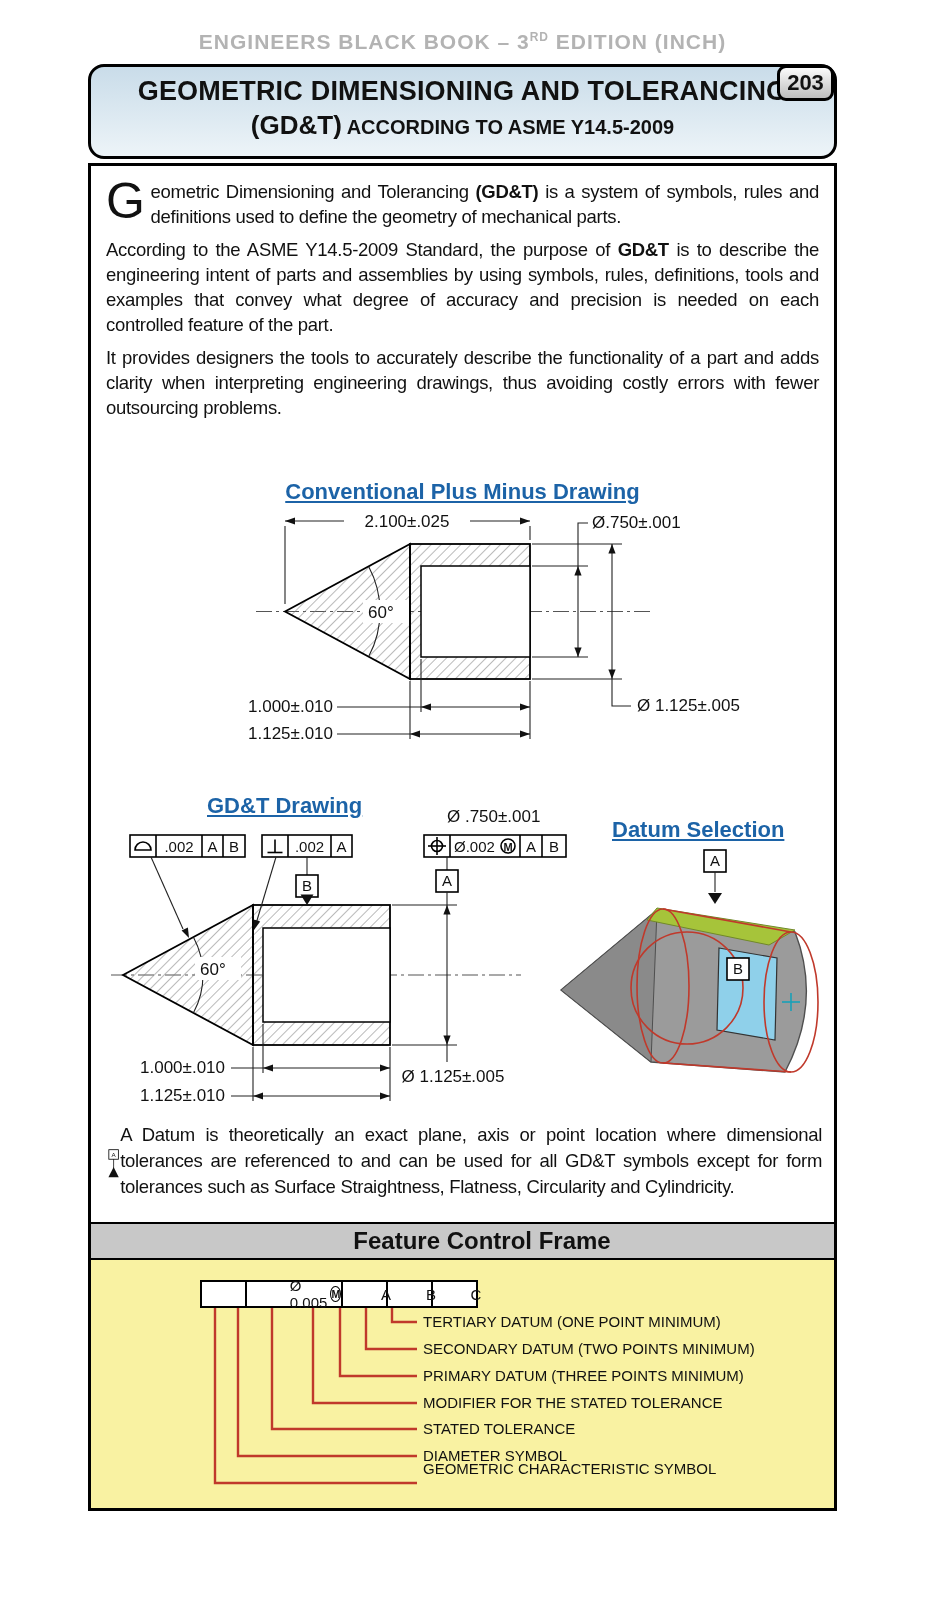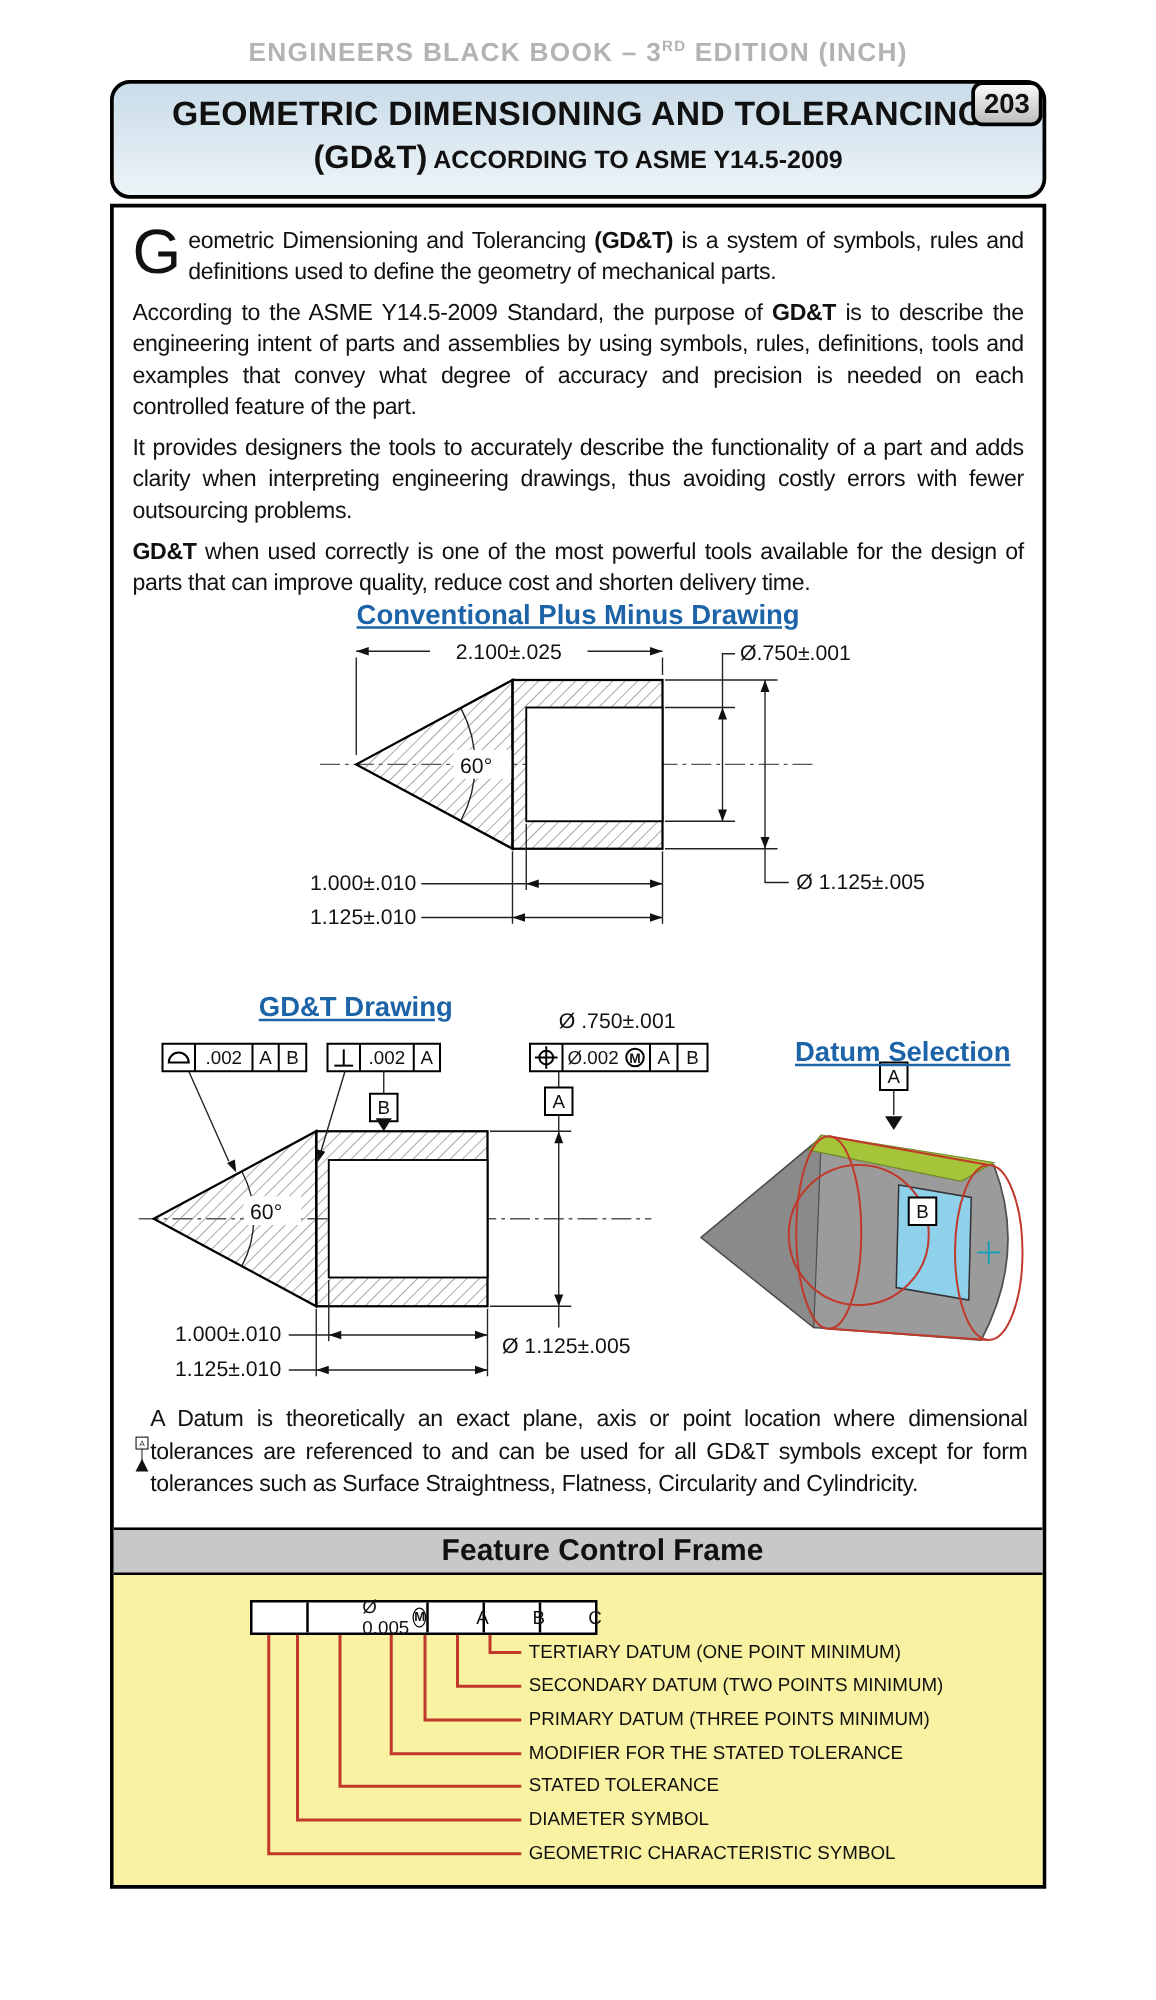--- a/index.html
+++ b/index.html
@@ -25,21 +25,21 @@
              border:3px solid #000; background:#fff; }
   .intro { padding:13px 15px 0 15px; }
   p.para { font-size:18.5px; line-height:25px; letter-spacing:-0.3px; text-align:justify; margin-bottom:8px; }
   .dropcap { float:left; font-size:50px; line-height:41px; padding:2px 6px 0 0; }
   b.inlineb { font-weight:bold; }
 
   .bluehead { position:absolute; color:var(--accent-blue); font-weight:bold; font-size:22px;
               text-decoration:underline; white-space:nowrap; }
   .h-conv { top:313px; left:0; width:743px; text-align:center; }
   .h-gdt  { top:627px; left:116px; }
-  .h-datum{ top:651px; left:545px;margin-top:12px; }
+  .h-datum{ top:651px; left:521px; }
 
   svg.drawing { position:absolute; left:0; }
   .cl   { stroke:#555; stroke-width:1.1; stroke-dasharray:16 4 3 4; }
   .part { fill:url(#hatch); stroke:#000; stroke-width:1.8; }
   .part2{ fill:url(#hatch2); stroke:#000; stroke-width:1.8; }
   .bore { fill:#fff; stroke:#000; stroke-width:1.5; }
   .thin { stroke:#222; stroke-width:1.1; fill:none; }
   .med  { stroke:#000; stroke-width:1.6; fill:none; }
   .arw  { fill:#111; stroke:none; }
   .dim  { font-size:17px; fill:#111; font-family:"Liberation Sans",sans-serif; }
@@ -91,23 +91,20 @@
   <div class="content">
 
     <div class="intro">
       <p class="para">
         <span class="dropcap">G</span><span>eometric Dimensioning and Tolerancing </span><b class="inlineb">(GD&amp;T)</b><span> is a system of symbols, rules and definitions used to define the geometry of mechanical parts.</span>
       </p>
       <p class="para">
         <span>According to the ASME Y14.5-2009 Standard, the purpose of </span><b class="inlineb">GD&amp;T</b><span> is to describe the engineering intent of parts and assemblies by using symbols, rules, definitions, tools and examples that convey what degree of accuracy and precision is needed on each controlled feature of the part.</span>
       </p>
       <p class="para">It provides designers the tools to accurately describe the functionality of a part and adds clarity when interpreting engineering drawings, thus avoiding costly errors with fewer outsourcing problems.</p>
-      <p class="para">
-        <b class="inlineb">GD&amp;T</b><span> when used correctly is one of the most powerful tools available for the design of parts that can improve quality, reduce cost and shorten delivery time.</span>
-      </p>
     </div>
 
     <div class="bluehead h-conv">Conventional Plus Minus Drawing</div>
 
     <svg class="drawing" style="top:332px" width="743" height="295" viewBox="0 0 743 295">
       <defs>
         <pattern id="hatch" patternUnits="userSpaceOnUse" width="7" height="7" patternTransform="rotate(45)">
           <line x1="0" y1="0" x2="0" y2="7" stroke="#808080" stroke-width="1.1"></line>
         </pattern>
         <pattern id="hatch2" patternUnits="userSpaceOnUse" width="7" height="7" patternTransform="rotate(45)">
@@ -311,18 +308,18 @@
         <div class="fcf-cell w3">A</div>
         <div class="fcf-cell w3">B</div>
         <div class="fcf-cell w3">C</div>
       </div>
       <div class="fcf-label" style="top:53px">TERTIARY DATUM (ONE POINT MINIMUM)</div>
       <div class="fcf-label" style="top:80px">SECONDARY DATUM (TWO POINTS MINIMUM)</div>
       <div class="fcf-label" style="top:107px">PRIMARY DATUM (THREE POINTS MINIMUM)</div>
       <div class="fcf-label" style="top:134px">MODIFIER FOR THE STATED TOLERANCE</div>
       <div class="fcf-label" style="top:160px">STATED TOLERANCE</div>
       <div class="fcf-label" style="top:187px">DIAMETER SYMBOL</div>
-      <div class="fcf-label" style="top:214px">GEOMETRIC CHARACTERISTIC SYMBOL</div>
+      <div class="fcf-label" style="top:200px">GEOMETRIC CHARACTERISTIC SYMBOL</div>
     </div>
   </div>
 
 
 </div>
 
 </body></html>

